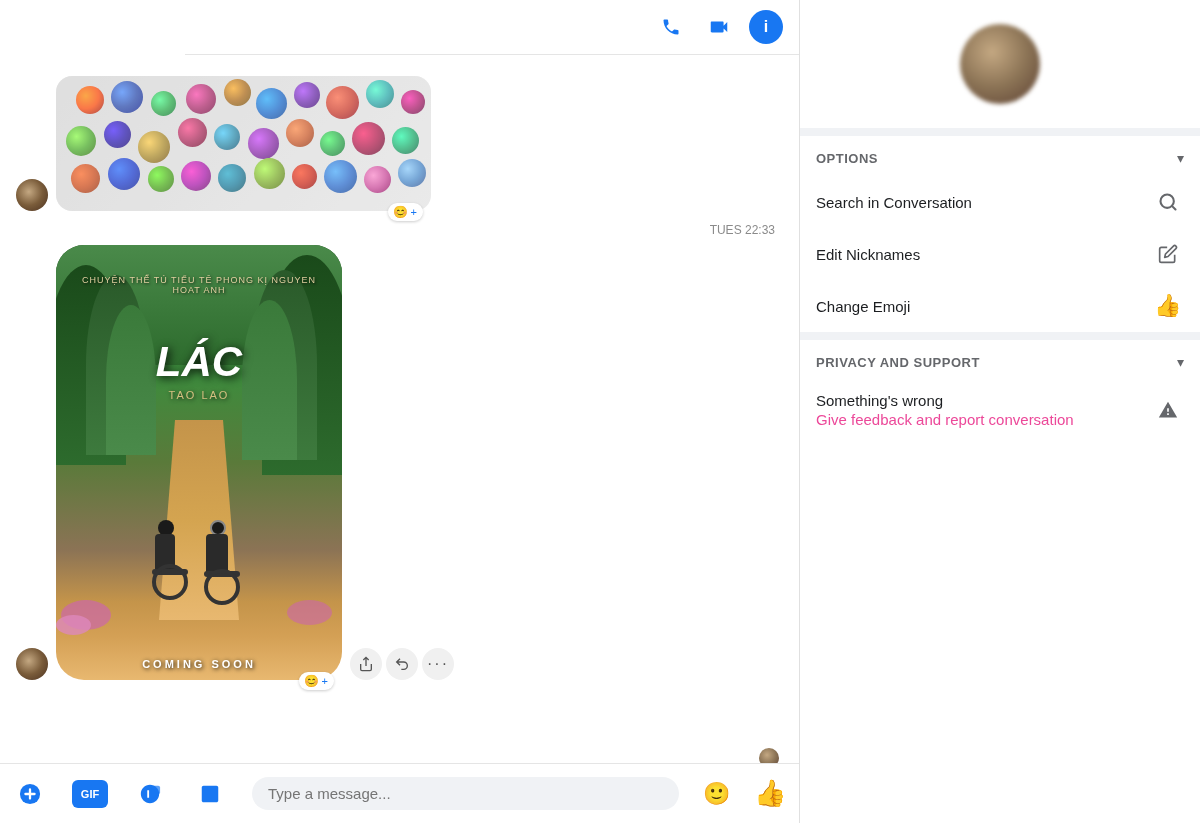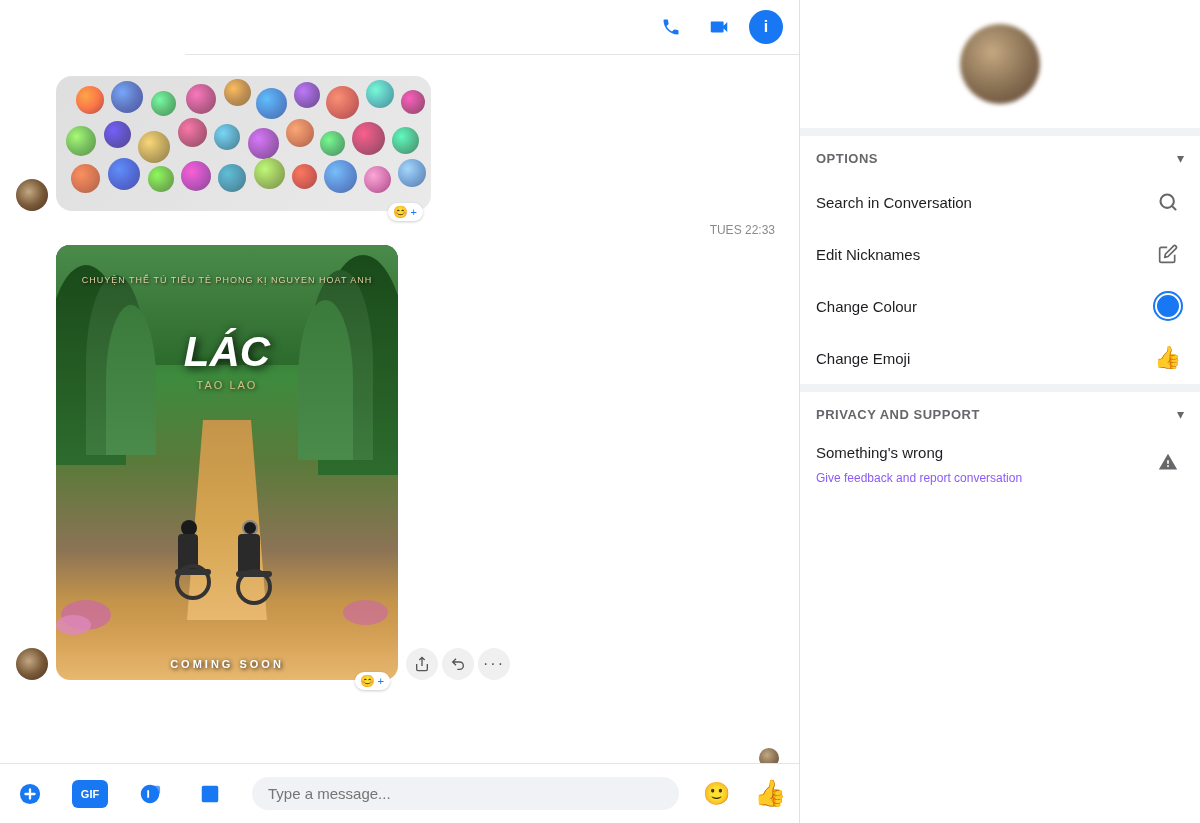--- a/index.html
+++ b/index.html
@@ -140,21 +140,21 @@
           </div>
         </div>
 
         <div class="timestamp">TUES 22:33</div>
 
         <div class="message-wrapper">
           <div style="display:flex;align-items:flex-end;gap:8px;">
             <div style="width:32px;height:32px;border-radius:50%;background:radial-gradient(circle at 40% 40%, #c4a882, #7a5c3a, #4a3020);flex-shrink:0;"></div>
             <div style="position:relative;">
 
-              <div style="width:342px;height:435px;border-radius:14px;overflow:hidden;position:relative;background:linear-gradient(180deg,#1a4a1a 0%,#2d6b2d 15%,#3d8b3d 30%,#5a7a3a 50%,#8B7355 70%,#c4944a 82%,#d4a055 90%,#e8b870 100%);">
+              <div style="width:286px;height:435px;border-radius:28px;overflow:hidden;position:relative;background:linear-gradient(180deg,#1a4a1a 0%,#2d6b2d 15%,#3d8b3d 30%,#5a7a3a 50%,#8B7355 70%,#c4944a 82%,#d4a055 90%,#e8b870 100%);">
 
                 <div style="position:absolute;top:0;left:0;right:0;height:120px;background:linear-gradient(180deg,#4a8a4a,#2d6b2d);"></div>
 
                 <div style="position:absolute;top:20px;left:-10px;width:80px;height:200px;background:linear-gradient(180deg,#1a4a1a,#2d6b2d);border-radius:50% 50% 0 0;"></div>
                 <div style="position:absolute;top:10px;right:-10px;width:90px;height:220px;background:linear-gradient(180deg,#1a4a1a,#2d6b2d);border-radius:50% 50% 0 0;"></div>
                 <div style="position:absolute;top:30px;left:30px;width:60px;height:180px;background:linear-gradient(180deg,#2a5a2a,#3d7a3d);border-radius:50% 50% 0 0;"></div>
                 <div style="position:absolute;top:25px;right:25px;width:65px;height:190px;background:linear-gradient(180deg,#2a5a2a,#3d7a3d);border-radius:50% 50% 0 0;"></div>
 
                 <div style="position:absolute;top:60px;left:50px;width:50px;height:150px;background:linear-gradient(180deg,#3a7a3a,#4a8a4a);border-radius:50% 50% 0 0;"></div>
                 <div style="position:absolute;top:55px;right:45px;width:55px;height:160px;background:linear-gradient(180deg,#3a7a3a,#4a8a4a);border-radius:50% 50% 0 0;"></div>
@@ -280,46 +280,40 @@
       <div class="option-item">
         <span class="option-label">Edit Nicknames</span>
         <div class="option-icon gray">
           <svg width="20" height="20" viewBox="0 0 24 24" fill="none" stroke="#65676b" stroke-width="2">
               <path d="M11 4H4a2 2 0 00-2 2v14a2 2 0 002 2h14a2 2 0 002-2v-7"></path>
               <path d="M18.5 2.5a2.121 2.121 0 013 3L12 15l-4 1 1-4 9.5-9.5z" stroke-linecap="round" stroke-linejoin="round"></path>
             </svg>
         </div>
       </div>
 
-      <div class="option-item">
-        <span class="option-label">Change Colour</span>
-        <div class="option-icon blue">
-          <div style="width:22px;height:22px;border-radius:50%;background:#1877f2;border:3px solid #1877f2;box-shadow:0 0 0 2px #fff,0 0 0 4px #1877f2;"></div>
-        </div>
-      </div>
 
       <div class="option-item">
         <span class="option-label">Change Emoji</span>
         <div class="option-icon blue" style="font-size:22px;">👍</div>
       </div>
 
       <div class="divider"></div>
 
       <div class="section-header">
         <span class="section-title">PRIVACY AND SUPPORT</span>
         <span class="chevron-icon">▾</span>
       </div>
 
 
 
 
       <div class="option-item" style="align-items:flex-start;padding-top:12px;">
         <div>
           <div class="option-label">Something's wrong</div>
-          <div style="font-size:12px;color:#8b5cf6;margin-top:10px;">Give feedback and report conversation</div>
+          <div style="font-size:15px;color:#ec4899;margin-top:2px;">Give feedback and report conversation</div>
         </div>
         <div class="option-icon gray" style="flex-shrink:0;margin-top:2px;">
           <svg width="20" height="20" viewBox="0 0 24 24" fill="#65676b">
               <path d="M1 21h22L12 2 1 21zm12-3h-2v-2h2v2zm0-4h-2v-4h2v4z"></path>
             </svg>
         </div>
       </div>
 
     </div>
   </div>

